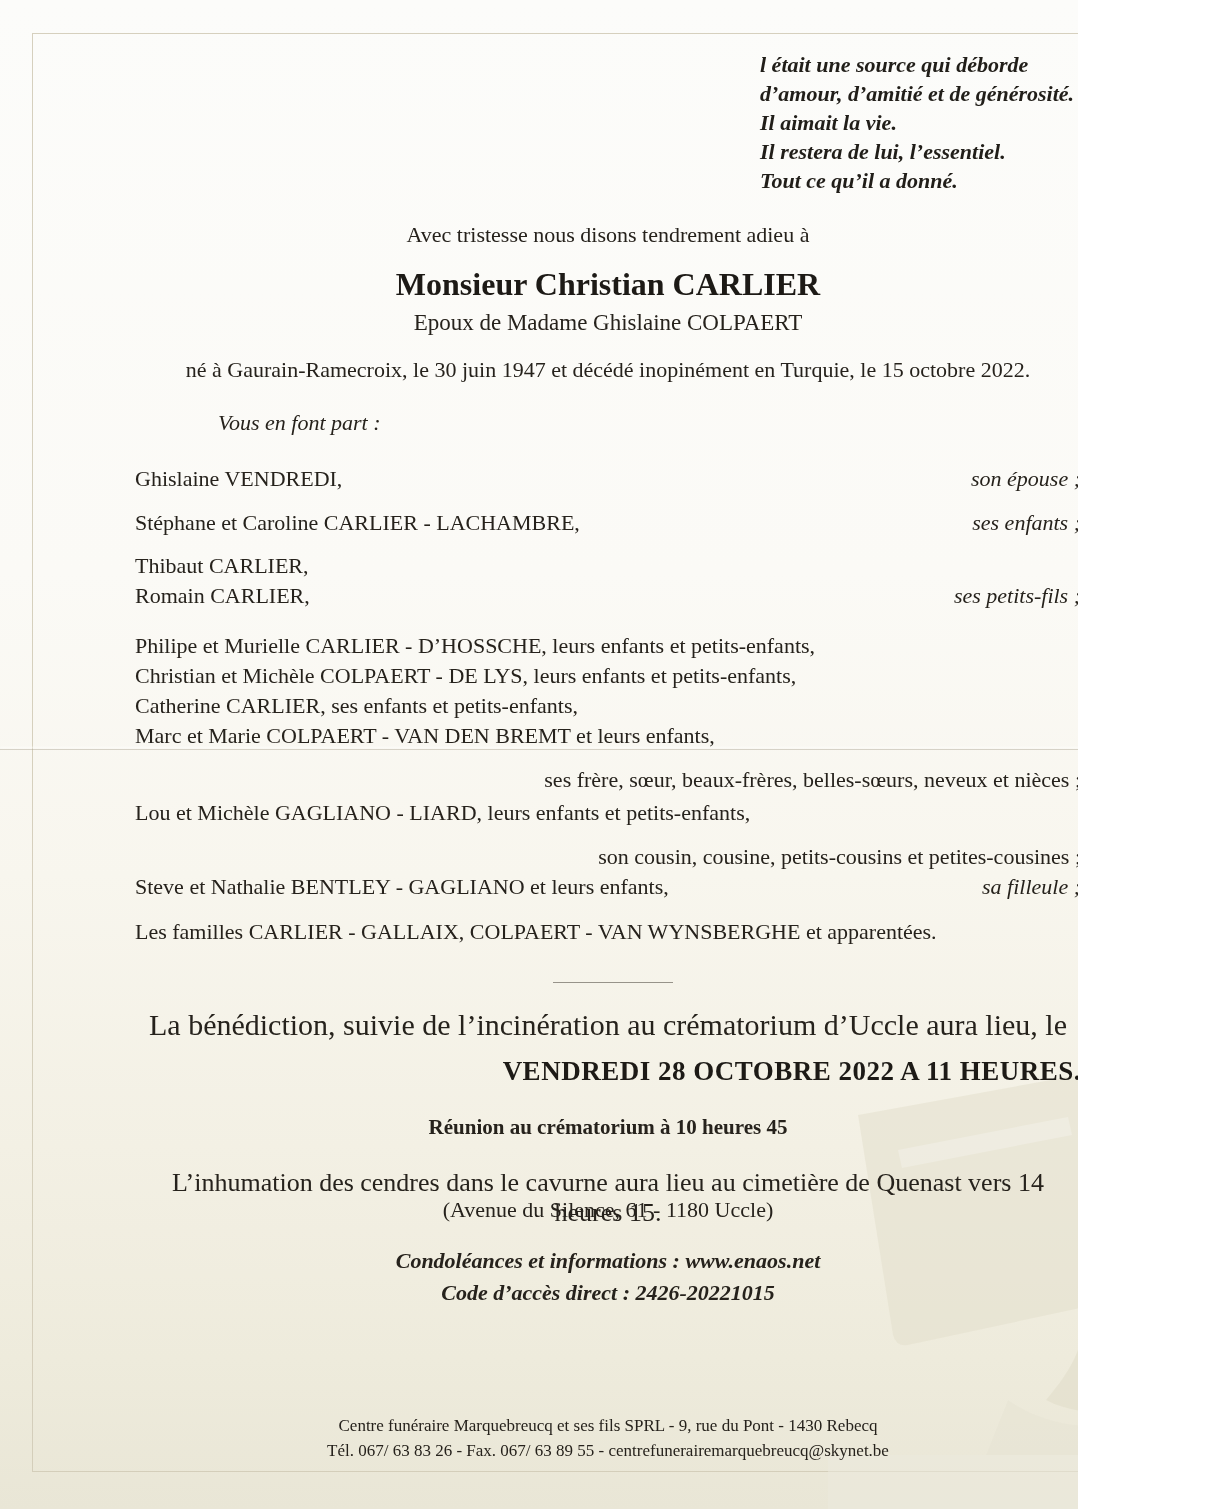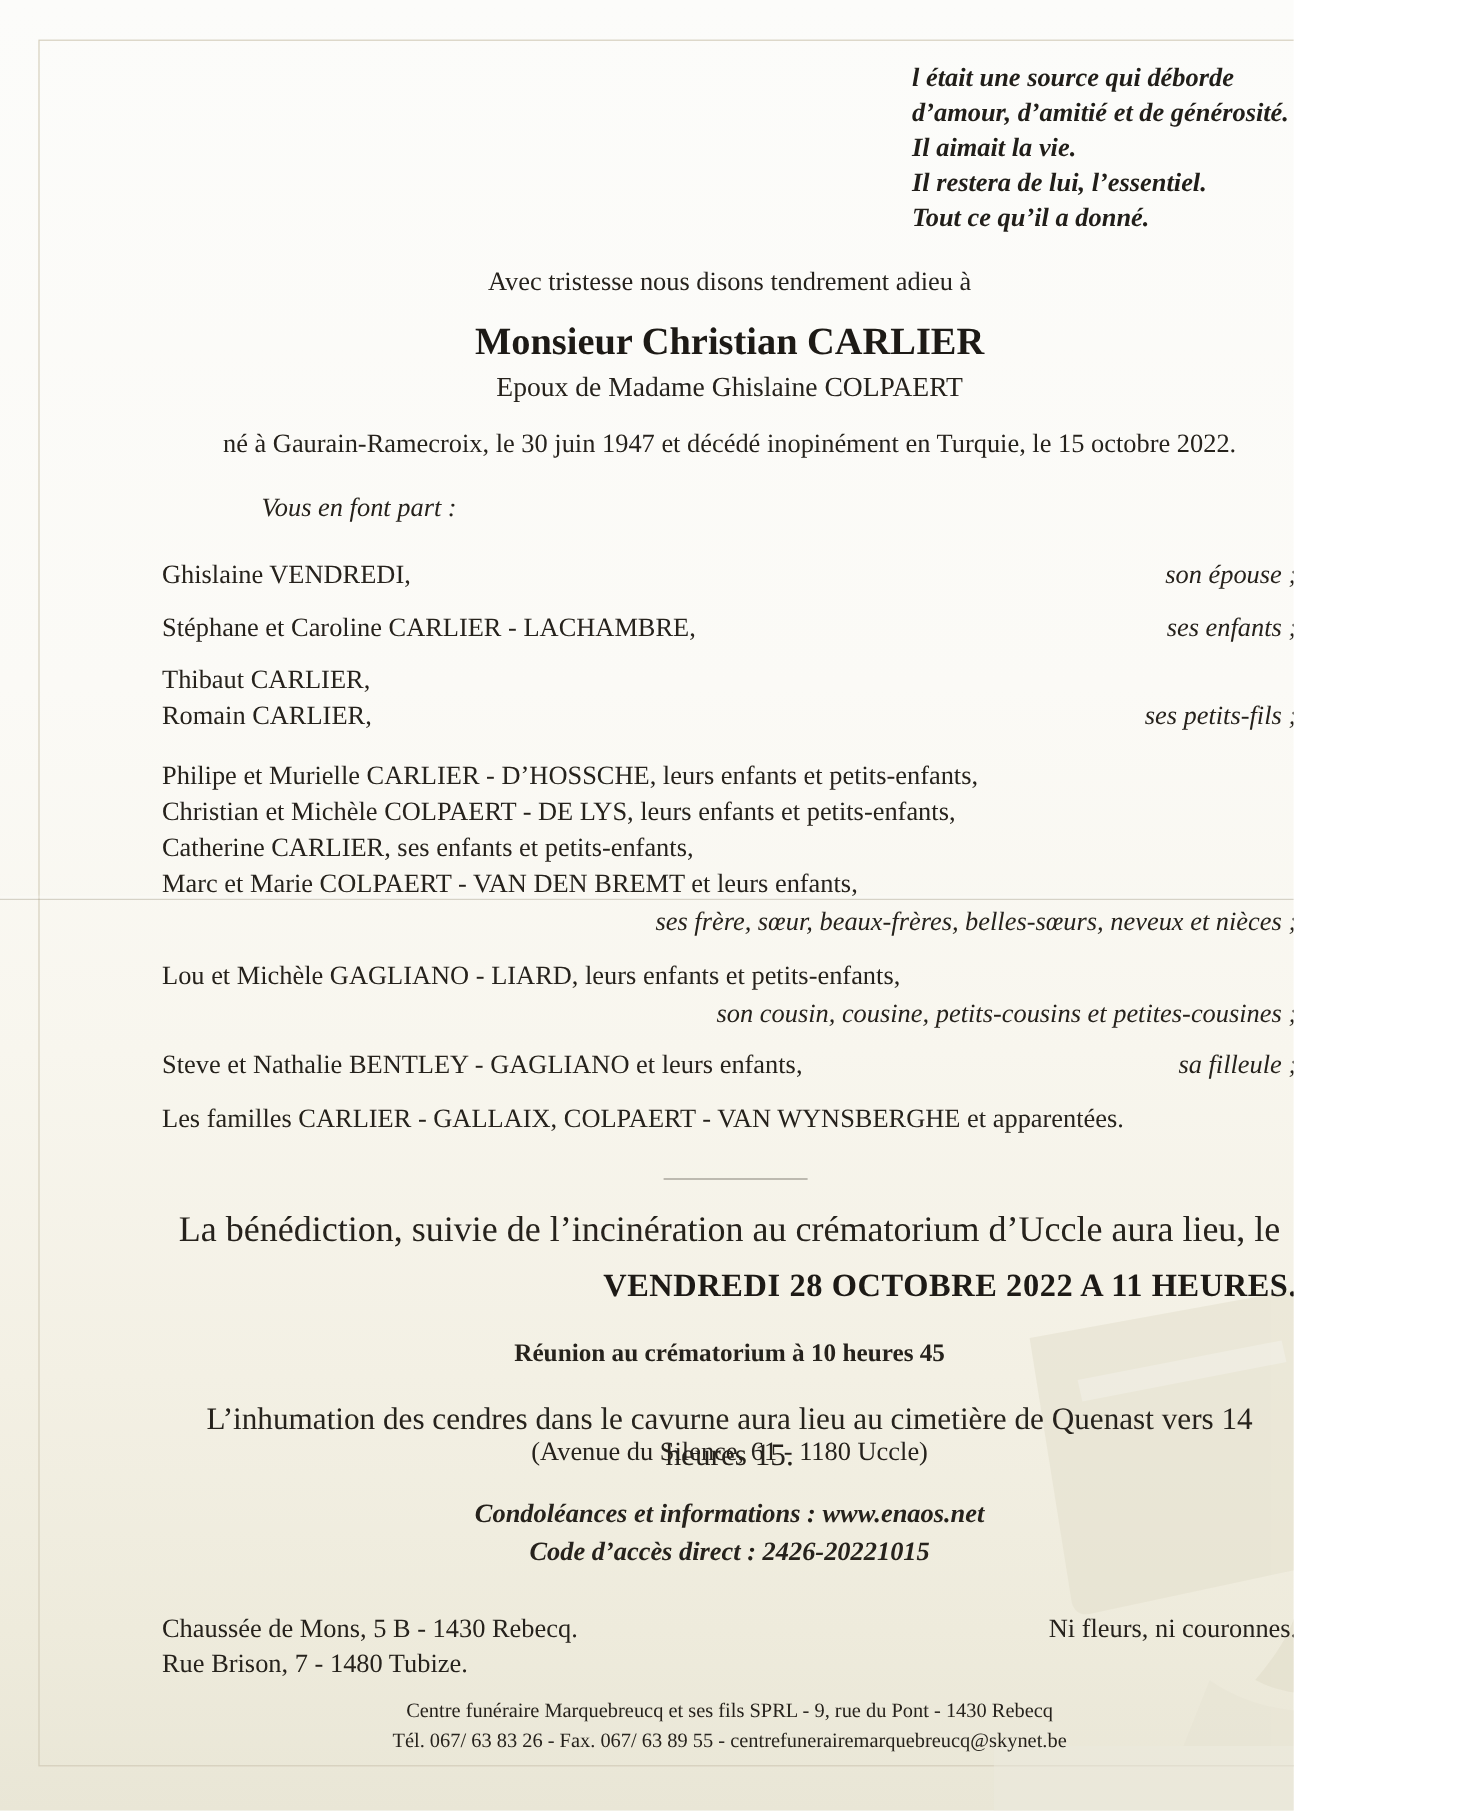--- a/index.html
+++ b/index.html
@@ -70,22 +70,21 @@
     line-height: 30px;
   }
   .fam-row {
     display: flex;
     justify-content: space-between;
     align-items: baseline;
   }
   .role { font-style: italic; white-space: nowrap; }
   .role-line {
     text-align: right;
-    font-style: italic;
-    margin-top: 2px;
+    margin-top: 14px;
   }
   .divider {
     position: absolute;
     left: 553px; top: 982px;
     width: 120px; height: 1px;
     background: #97938a;
   }
   .benediction  { top: 1008px; font-size: 30px; }
   .date-line    { top: 1056px; font-size: 27px; font-weight: bold; letter-spacing: 0.5px; color: #1d1a16; text-align: right; }
   .meeting      { top: 1115px; font-size: 21px; font-weight: bold; }
@@ -184,24 +183,17 @@
   <div class="divider"></div>
 
   <div class="center-col benediction">La bénédiction, suivie de l’incinération au crématorium d’Uccle  aura lieu, le</div>
   <div class="center-col date-line">VENDREDI 28 OCTOBRE 2022 A 11 HEURES.</div>
   <div class="center-col meeting">Réunion au crématorium à 10 heures 45</div>
   <div class="center-col venue">(Avenue du Silence, 61 - 1180 Uccle)</div>
   <div class="center-col inhumation">L’inhumation des cendres dans le cavurne aura lieu au cimetière de Quenast vers 14 heures 15.</div>
   <div class="center-col condolences">Condoléances et informations : www.enaos.net</div>
   <div class="center-col access-code">Code d’accès direct : 2426-20221015</div>
 
-  <div class="addresses-row">
-    <div>
-      <div>Chaussée de Mons, 5 B - 1430 Rebecq.</div>
-      <div>Rue Brison, 7 - 1480 Tubize.</div>
-    </div>
-    <div>Ni fleurs, ni couronnes.</div>
-  </div>
 
   <div class="center-col funeral-home">Centre funéraire Marquebreucq et ses fils SPRL - 9, rue du Pont - 1430 Rebecq</div>
   <div class="center-col contact">Tél. 067/ 63 83 26 - Fax. 067/ 63 89 55 - centrefunerairemarquebreucq@skynet.be</div>
 
 </div>
 
 </body></html>

